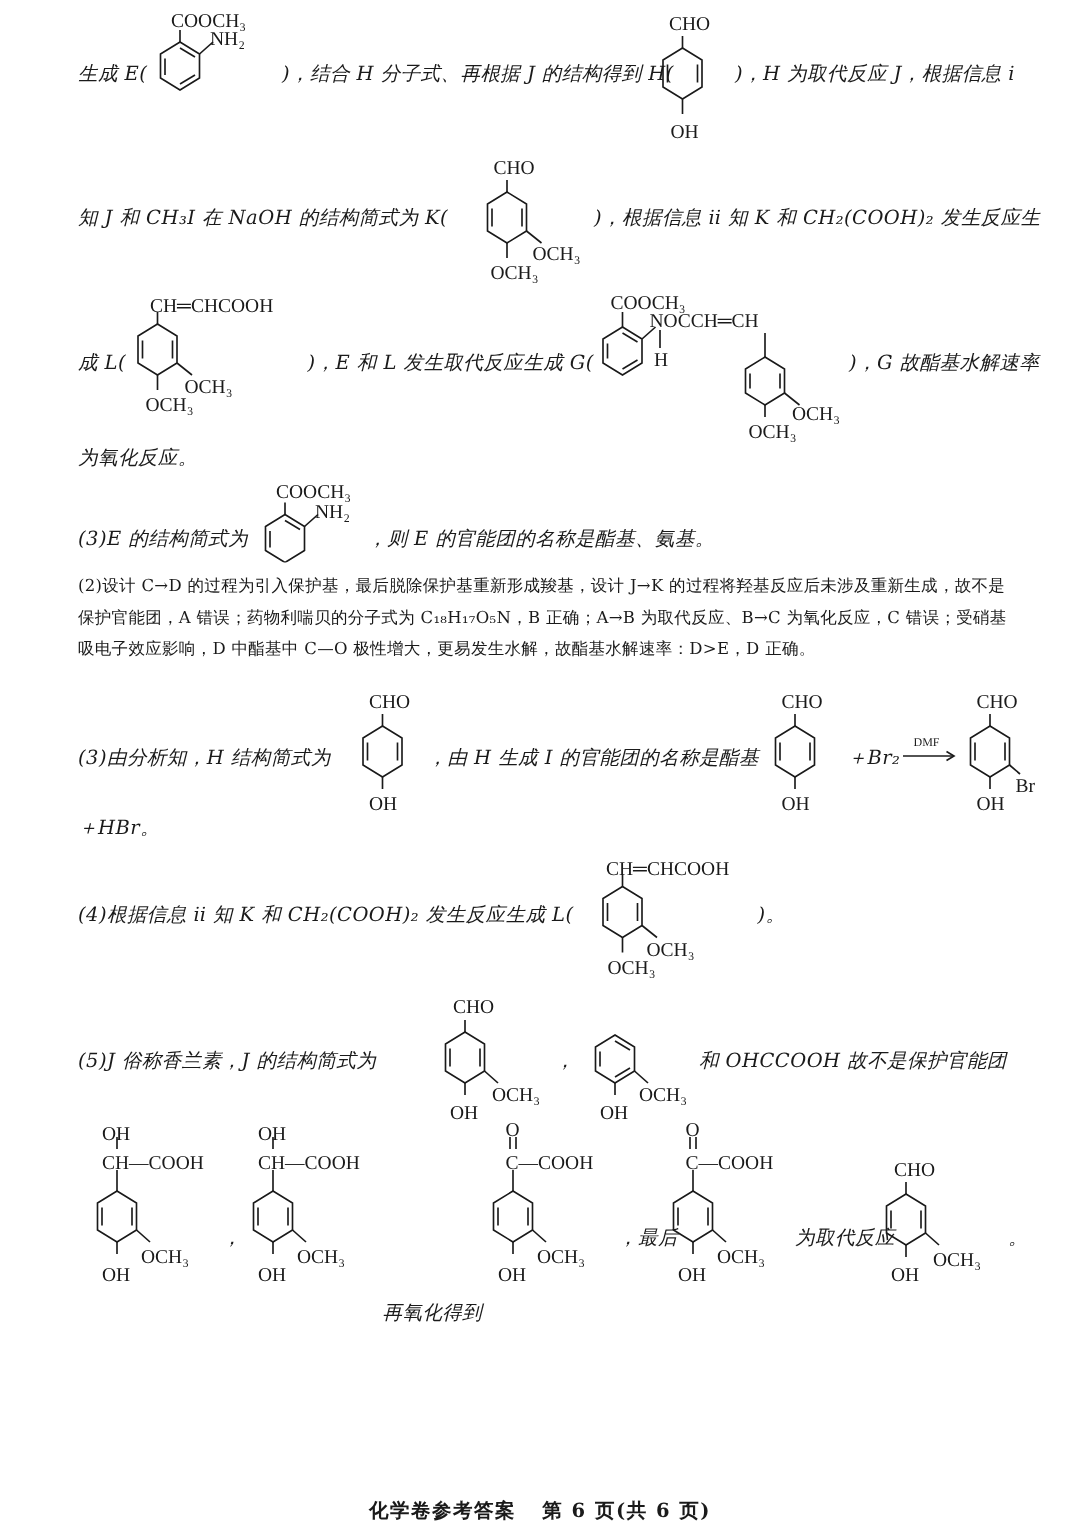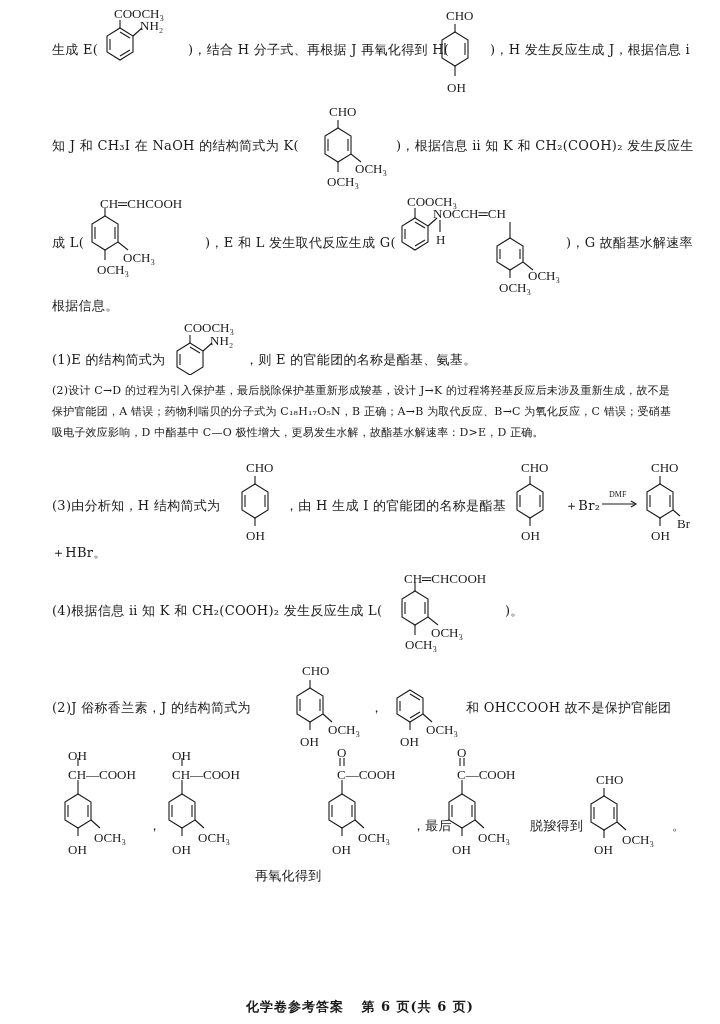--- a/index.html
+++ b/index.html
@@ -1,18 +1,18 @@
 <!DOCTYPE html>
 <html><head>
 <meta charset="utf-8">
 <style>
   html,body{margin:0;padding:0;background:#fff;}
   body{width:720px;height:1024px;position:relative;overflow:hidden;
        font-family:"DejaVu Serif","Liberation Serif",serif;color:#1a1a1a;}
-  .t{position:absolute;font-size:13px;line-height:16px;white-space:nowrap;letter-spacing:0.3px;}
+  .t{position:absolute;font-size:13px;line-height:16px;white-space:nowrap;letter-spacing:0.3px;font-style:italic;}
   .para{position:absolute;font-size:11px;line-height:21px;white-space:normal;width:620px;letter-spacing:0.2px;}
   .mol{position:absolute;}
   .mol text{font-family:"Liberation Serif","DejaVu Serif",serif;font-size:13px;fill:#1a1a1a;}
   .mol text.s{font-size:8px;}
   .mol line,.mol polyline,.mol polygon{stroke:#1a1a1a;stroke-width:1.1;fill:none;}
   .footer{position:absolute;left:0;width:720px;top:998px;text-align:center;font-size:13px;font-weight:bold;letter-spacing:1px;}
   .footer span{margin:0 6px;}
 </style>
 </head>
 <body>
@@ -21,31 +21,31 @@
 <svg class="mol" style="left:100px;top:0px" width="90" height="72">
   <polygon points="20,28 33,36 33,52 20,60 7,52 7,36"></polygon>
   <line x1="10" y1="39" x2="10" y2="50"></line>
     <line x1="20" y1="56" x2="30" y2="50"></line>
     <line x1="20" y1="32" x2="30" y2="38"></line>
   <line x1="20" y1="28" x2="20" y2="20"></line>
     <line x1="33" y1="36" x2="42" y2="28"></line>
   <text x="14" y="18">COOCH₃</text>
   <text x="40" y="30">NH₂</text>
 </svg>
-<span class="t" style="left:188px;top:42px">)，结合 H 分子式、再根据 J 再氧化得到 H(</span>
+<span class="t" style="left:188px;top:42px">)，结合 H 分子式、再根据 J 的结构得到 H(</span>
 <svg class="mol" style="left:430px;top:0px" width="60" height="100">
   <polygon points="25,32 38,40 38,58 25,66 12,58 12,40"></polygon>
   <line x1="15" y1="43" x2="15" y2="55"></line>
     <line x1="35" y1="43" x2="35" y2="55"></line>
   <line x1="25" y1="32" x2="25" y2="24"></line>
     <line x1="25" y1="66" x2="25" y2="76"></line>
   <text x="16" y="20">CHO</text>
   <text x="17" y="92">OH</text>
 </svg>
-<span class="t" style="left:490px;top:42px">)，H 发生反应生成 J，根据信息 ⅰ</span>
+<span class="t" style="left:490px;top:42px">)，H 为取代反应 J，根据信息 ⅰ</span>
 
 <span class="t" style="left:52px;top:138px">知 J 和 CH₃I 在 NaOH 的结构简式为 K(</span>
 <svg class="mol" style="left:315px;top:100px" width="80" height="95">
   <polygon points="23,28 36,36 36,54 23,62 10,54 10,36"></polygon>
   <line x1="13" y1="39" x2="13" y2="51"></line>
     <line x1="33" y1="39" x2="33" y2="51"></line>
   <line x1="23" y1="28" x2="23" y2="20"></line>
     <line x1="36" y1="54" x2="46" y2="62"></line>
     <line x1="23" y1="62" x2="23" y2="72"></line>
   <text x="14" y="16">CHO</text>
@@ -82,23 +82,23 @@
   <line x1="105" y1="61" x2="105" y2="71"></line>
     <line x1="125" y1="61" x2="125" y2="71"></line>
   <line x1="115" y1="50" x2="115" y2="34"></line>
   <line x1="128" y1="74" x2="138" y2="82"></line>
     <line x1="115" y1="82" x2="115" y2="90"></line>
   <text x="133" y="92">OCH₃</text>
   <text x="104" y="104">OCH₃</text>
 </svg>
 <span class="t" style="left:566px;top:235px">)，G 故酯基水解速率</span>
 
-<span class="t" style="left:52px;top:298px">根据信息。</span>
-
-<span class="t" style="left:52px;top:352px">(1)E 的结构简式为</span>
+<span class="t" style="left:52px;top:298px">为氧化反应。</span>
+
+<span class="t" style="left:52px;top:352px">(3)E 的结构简式为</span>
 <svg class="mol" style="left:170px;top:315px" width="80" height="60">
   <polygon points="20,28 33,36 33,52 20,60 7,52 7,36"></polygon>
   <line x1="10" y1="39" x2="10" y2="50"></line>
     <line x1="20" y1="32" x2="30" y2="38"></line>
   <line x1="20" y1="28" x2="20" y2="20"></line>
     <line x1="33" y1="36" x2="42" y2="28"></line>
   <text x="14" y="17">COOCH₃</text>
   <text x="40" y="30">NH₂</text>
 </svg>
 <span class="t" style="left:245px;top:352px">，则 E 的官能团的名称是酯基、氨基。</span>
@@ -152,21 +152,21 @@
     <line x1="30" y1="37" x2="30" y2="49"></line>
   <line x1="20" y1="26" x2="20" y2="18"></line>
     <line x1="33" y1="52" x2="43" y2="60"></line>
     <line x1="20" y1="60" x2="20" y2="70"></line>
   <text x="9" y="18">CH═CHCOOH</text>
   <text x="36" y="72">OCH₃</text>
   <text x="10" y="84">OCH₃</text>
 </svg>
 <span class="t" style="left:505px;top:603px">)。</span>
 
-<span class="t" style="left:52px;top:700px">(2)J 俗称香兰素，J 的结构简式为</span>
+<span class="t" style="left:52px;top:700px">(5)J 俗称香兰素，J 的结构简式为</span>
 <svg class="mol" style="left:290px;top:660px" width="80" height="90">
   <polygon points="20,28 33,36 33,54 20,62 7,54 7,36"></polygon>
   <line x1="10" y1="39" x2="10" y2="51"></line>
     <line x1="30" y1="39" x2="30" y2="51"></line>
   <line x1="20" y1="28" x2="20" y2="20"></line>
     <line x1="33" y1="54" x2="42" y2="62"></line>
     <line x1="20" y1="62" x2="20" y2="70"></line>
   <text x="12" y="15">CHO</text>
   <text x="38" y="74">OCH₃</text>
   <text x="10" y="86">OH</text>
@@ -234,21 +234,21 @@
   <line x1="20" y1="46" x2="20" y2="32"></line>
     <line x1="18" y1="18" x2="18" y2="10"></line>
     <line x1="22" y1="18" x2="22" y2="10"></line>
   <line x1="33" y1="72" x2="42" y2="80"></line>
     <line x1="20" y1="80" x2="20" y2="88"></line>
   <text x="15" y="9">O</text>
   <text x="15" y="31">C—COOH</text>
   <text x="36" y="94">OCH₃</text>
   <text x="10" y="106">OH</text>
 </svg>
-<span class="t" style="left:530px;top:818px">脱羧得到</span>
+<span class="t" style="left:530px;top:818px">为取代反应</span>
 <svg class="mol" style="left:584px;top:772px" width="80" height="92">
   <polygon points="20,24 33,32 33,50 20,58 7,50 7,32"></polygon>
   <line x1="10" y1="35" x2="10" y2="47"></line>
     <line x1="30" y1="35" x2="30" y2="47"></line>
   <line x1="20" y1="24" x2="20" y2="16"></line>
     <line x1="33" y1="50" x2="42" y2="58"></line>
     <line x1="20" y1="58" x2="20" y2="66"></line>
   <text x="12" y="12">CHO</text>
   <text x="38" y="72">OCH₃</text>
   <text x="10" y="82">OH</text>

